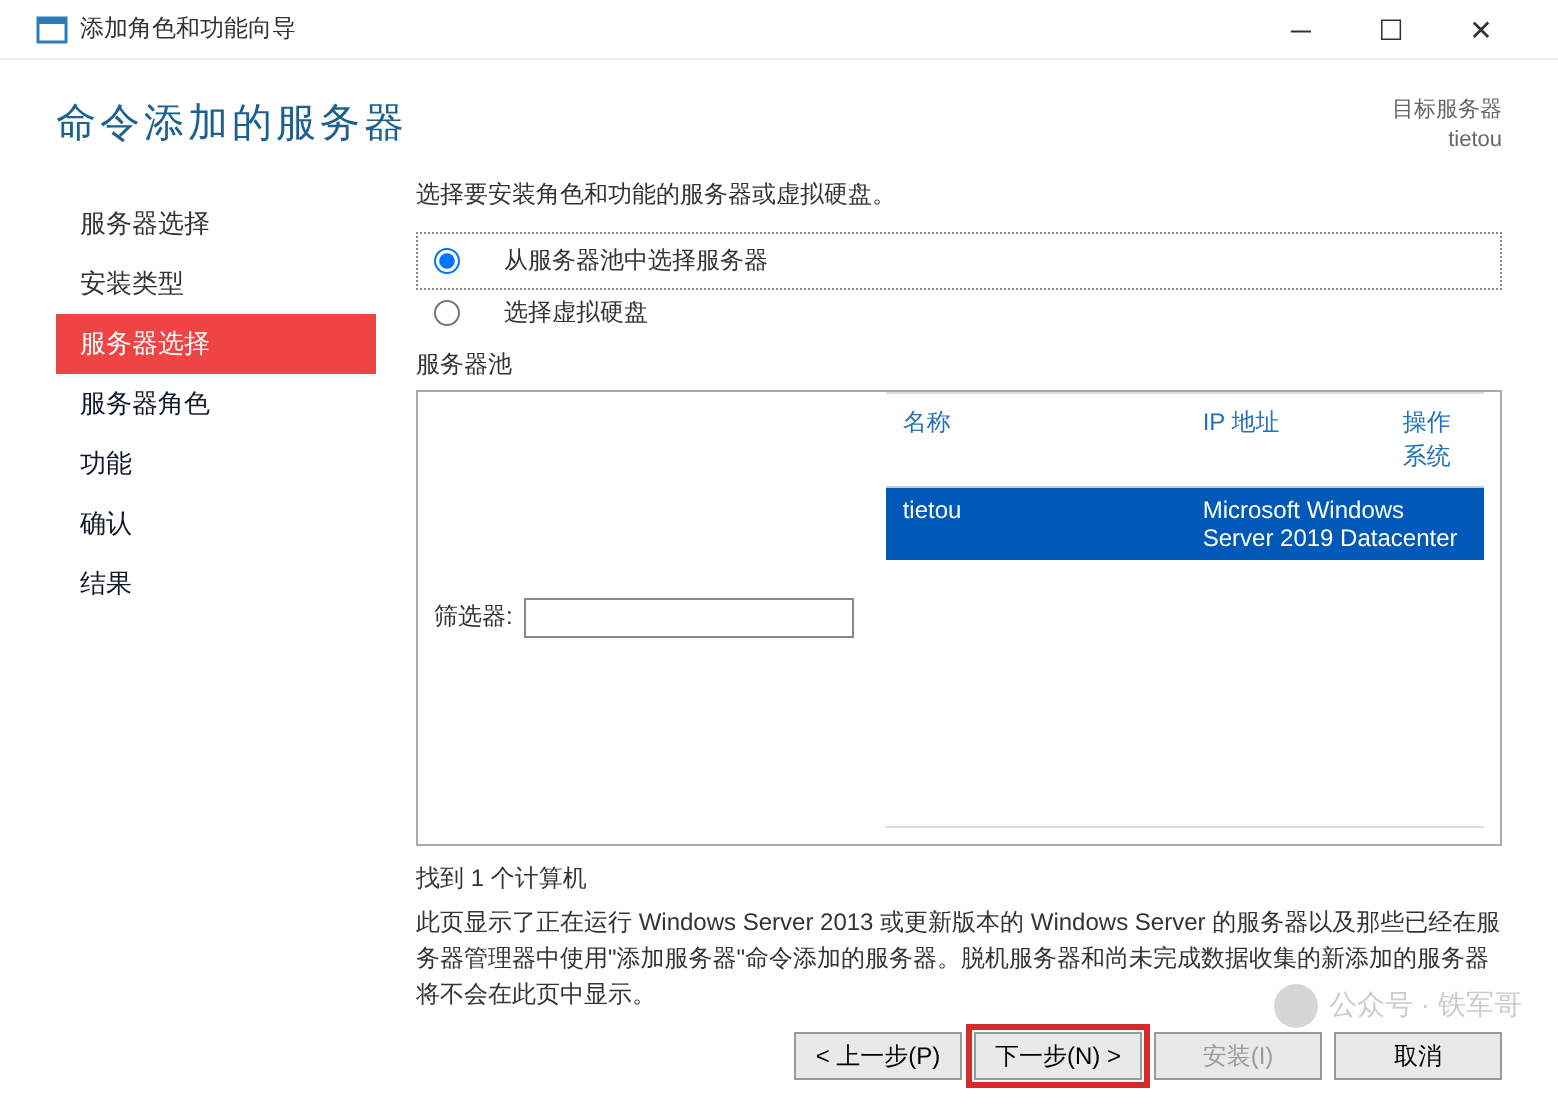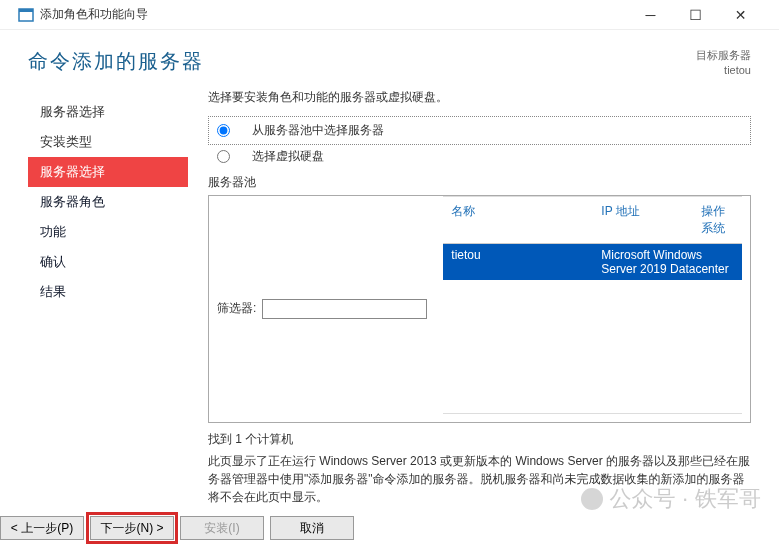--- a/index.html
+++ b/index.html
@@ -43,26 +43,26 @@
 .col-ip { width: 100px; }
 .col-os { flex: 1; }
 .table-body { height: 130px; overflow: auto; }
 .table-row { display: flex; }
 .table-row.selected { background: #0058b8; color: #fff; }
 .table-row > div { padding: 4px 8px; font-size: 12px; }
 
 .count-label { margin-top: 8px; font-size: 12px; }
 .description { margin-top: 4px; font-size: 12px; line-height: 1.5; color: #333; }
 
-.footer { padding: 10px 28px 14px 0; display: flex; justify-content: flex-start; gap: 6px; }
+.footer { padding: 10px 28px 14px 0; display: flex; justify-content: flex-end; gap: 6px; }
 .btn { min-width: 84px; height: 24px; border: 1px solid #999; background: #e9e9e9; font-size: 12px; cursor: pointer; }
 .btn:disabled { color: #999; cursor: default; }
 .btn.primary-highlight { outline: 3px solid #d62b2b; outline-offset: 1px; }
 
-.watermark { position: absolute; right: 18px; bottom: 40px; font-size: 22px; color: #aaa; opacity: .6; display: flex; align-items: center; gap: 6px; pointer-events: none; }
+.watermark { position: absolute; right: 18px; bottom: 40px; font-size: 14px; color: #aaa; opacity: .6; display: flex; align-items: center; gap: 6px; pointer-events: none; }
 .watermark-icon { width: 22px; height: 22px; border-radius: 50%; background: #bbb; display: inline-block; }
 </style>
 </head>
 <body>
 
 <div class="titlebar">
   <span class="titlebar-icon">
     <svg viewBox="0 0 16 16">
         <rect x="1" y="2" width="14" height="12" fill="none" stroke="#2c7cb8" stroke-width="1.5"></rect>
         <rect x="1" y="2" width="14" height="3" fill="#2c7cb8"></rect>

